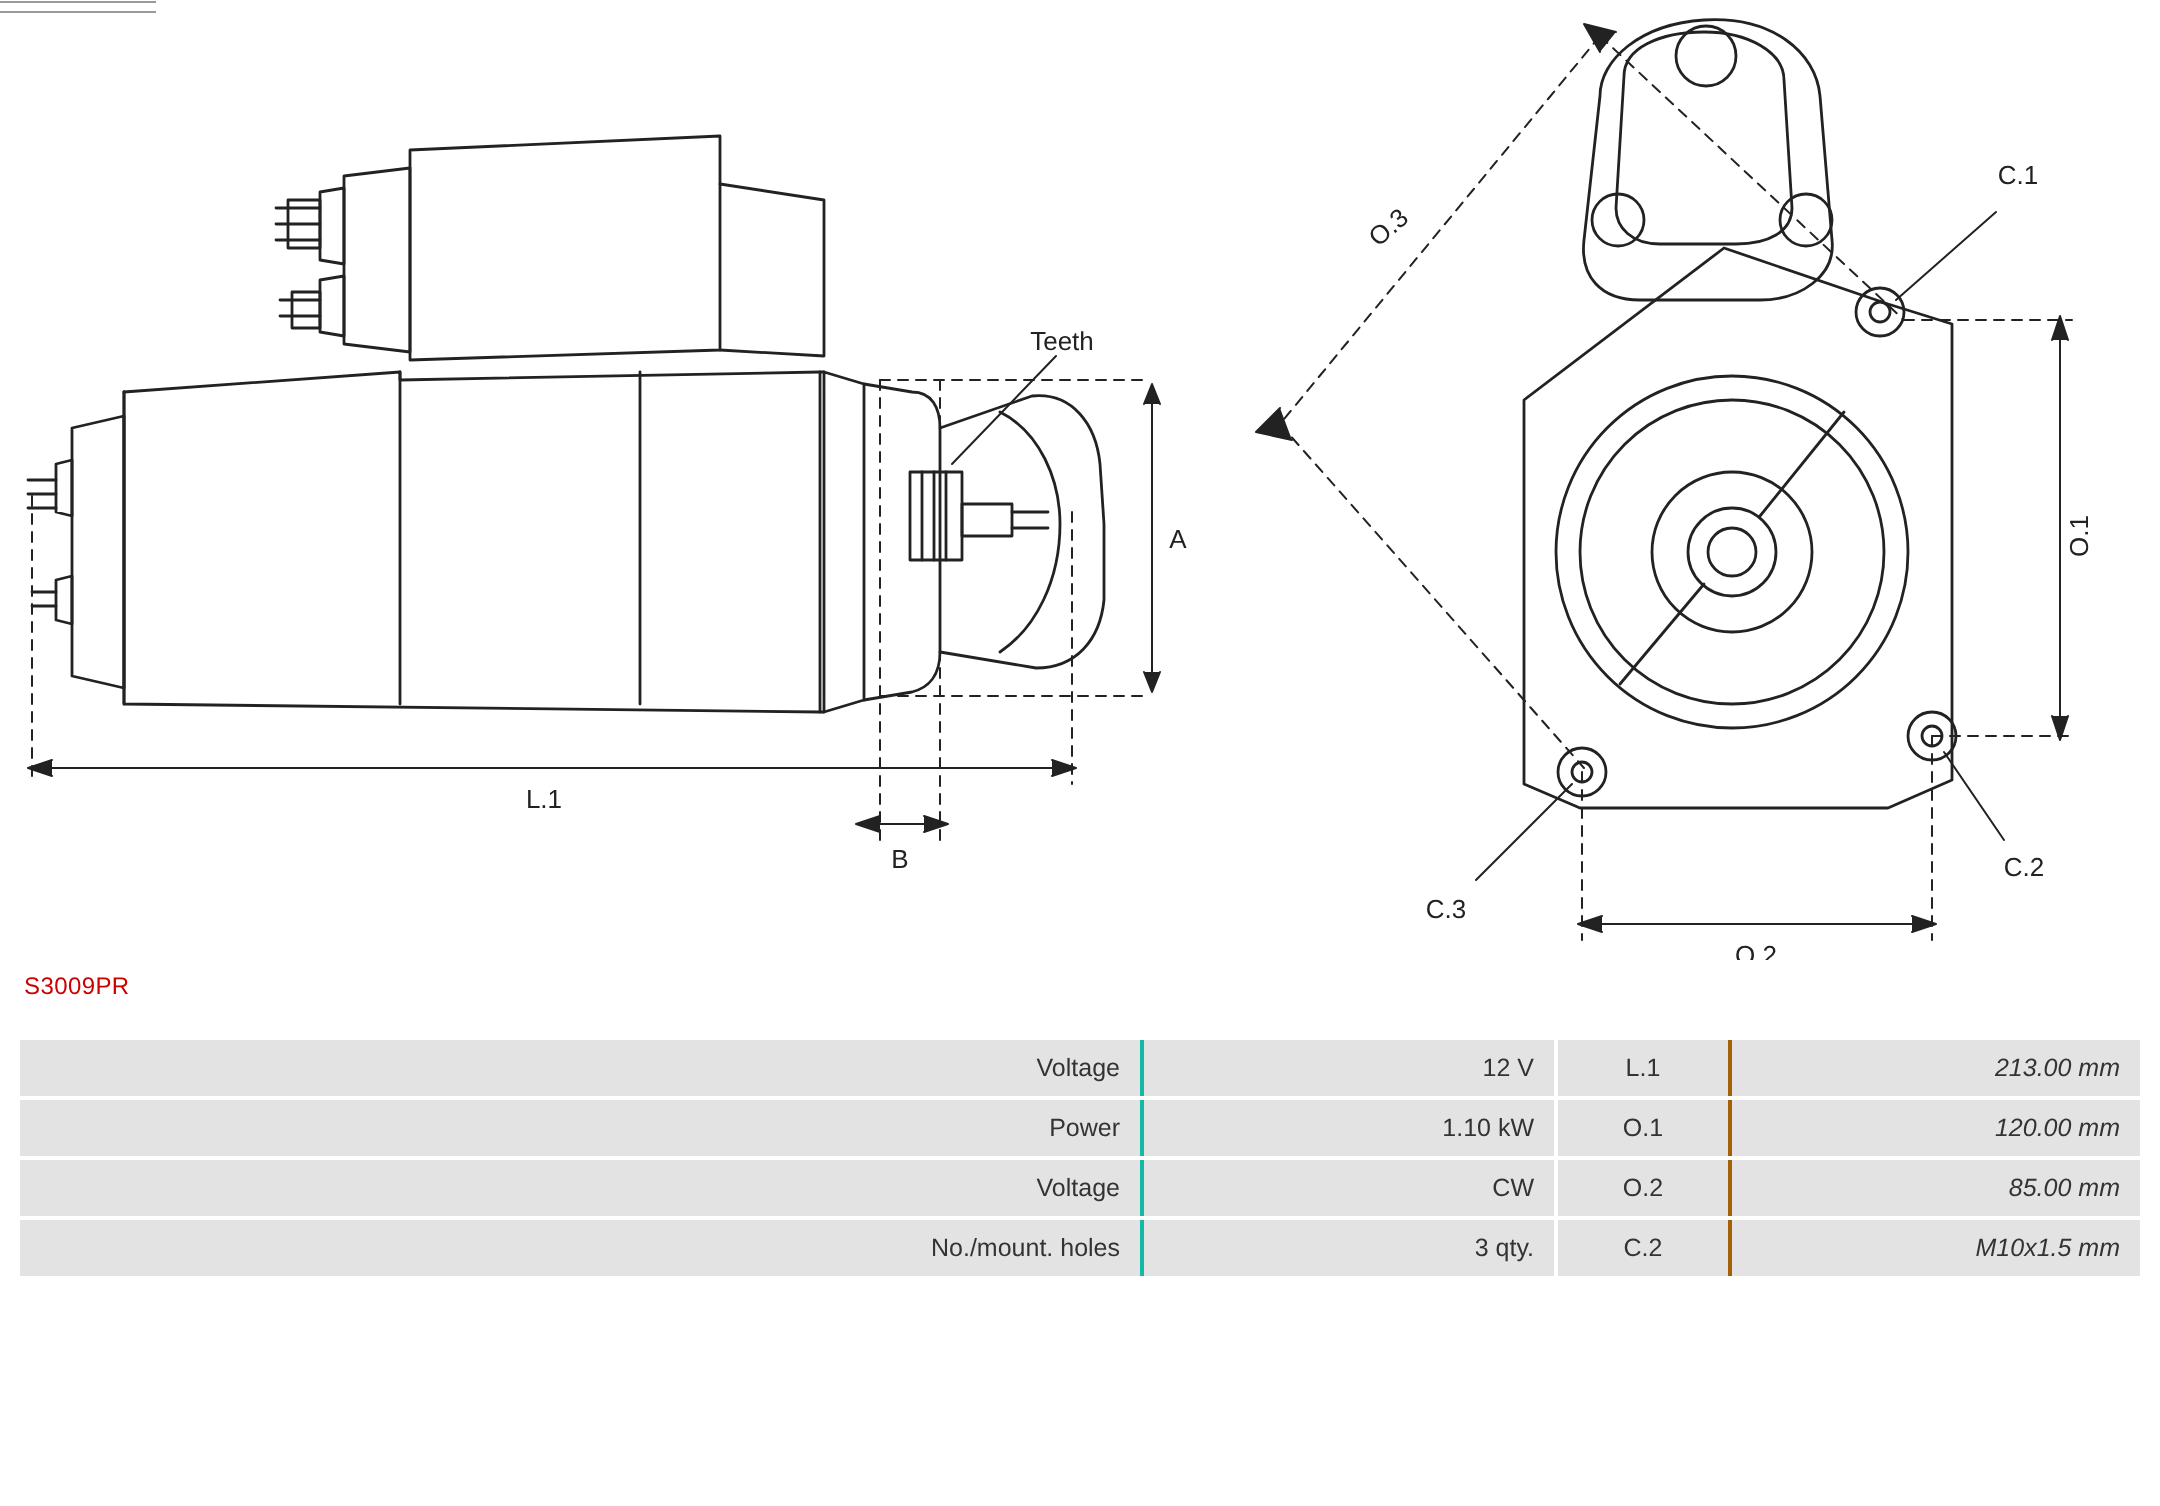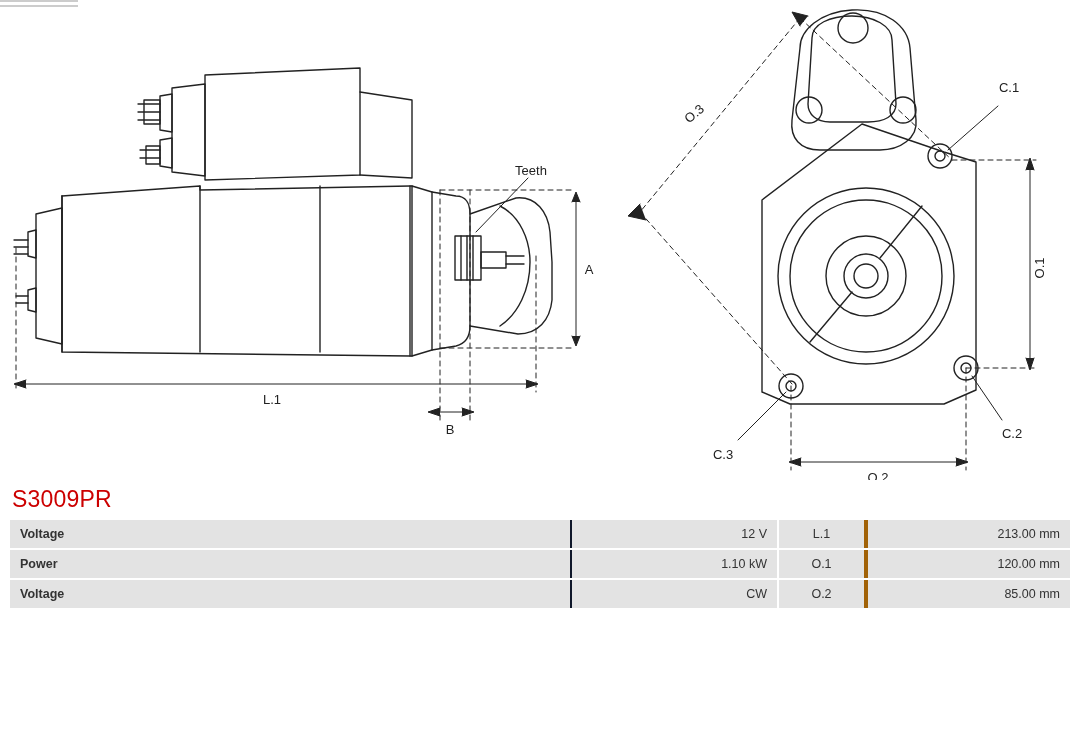--- a/index.html
+++ b/index.html
@@ -31,21 +31,21 @@
   }
   .drawing-area svg {
     display: block;
   }
 
   
   .part-number {
     position: absolute;
     left: 12px;
     top: 486px;
-    font-size: 23px;
+    font-size: 12px;
     color: #cc0000;
     letter-spacing: 0.2px;
   }
 
   
   .spec-table {
     position: absolute;
     left: 10px;
     top: 518px;
     width: 1060px;
@@ -55,35 +55,36 @@
   }
   .spec-table td {
     background: #e3e3e3;
     height: 28px;
     padding: 0 10px;
     color: #333333;
     white-space: nowrap;
   }
   .c-label {
     width: 540px;
-    font-weight: bold;
+    text-align: right;
   }
   .c-value {
     width: 185px;
     text-align: right;
-    border-left: 2px solid #0f172a;
+    border-left: 2px solid #14b8a6;
   }
   .c-code {
     width: 65px;
     text-align: center;
     border-left: 2px solid #ffffff;
   }
   .c-dim {
     text-align: right;
-    border-left: 4px solid #a16207;
+    border-left: 2px solid #a16207;
+    font-style: italic;
   }
 
   
   .top-marks {
     position: absolute;
     left: 0;
     top: 0;
     width: 1080px;
     height: 8px;
   }
@@ -277,16 +278,22 @@
         <td class="c-value">1.10 kW</td>
         <td class="c-code">O.1</td>
         <td class="c-dim">120.00 mm</td>
       </tr>
       <tr>
         <td class="c-label">Voltage</td>
         <td class="c-value">CW</td>
         <td class="c-code">O.2</td>
         <td class="c-dim">85.00 mm</td>
       </tr>
+      <tr>
+        <td class="c-label">No./mount. holes</td>
+        <td class="c-value">3 qty.</td>
+        <td class="c-code">C.2</td>
+        <td class="c-dim">M10x1.5 mm</td>
+      </tr>
     </tbody>
   </table>
 
 </div>
 
 </body></html>

